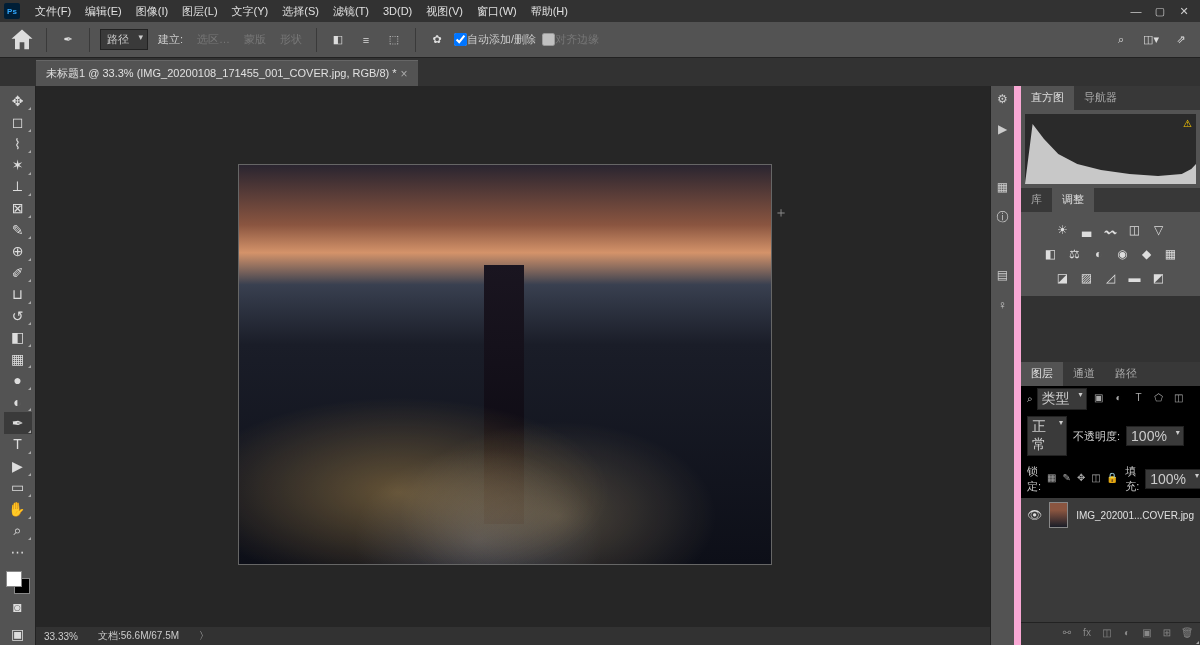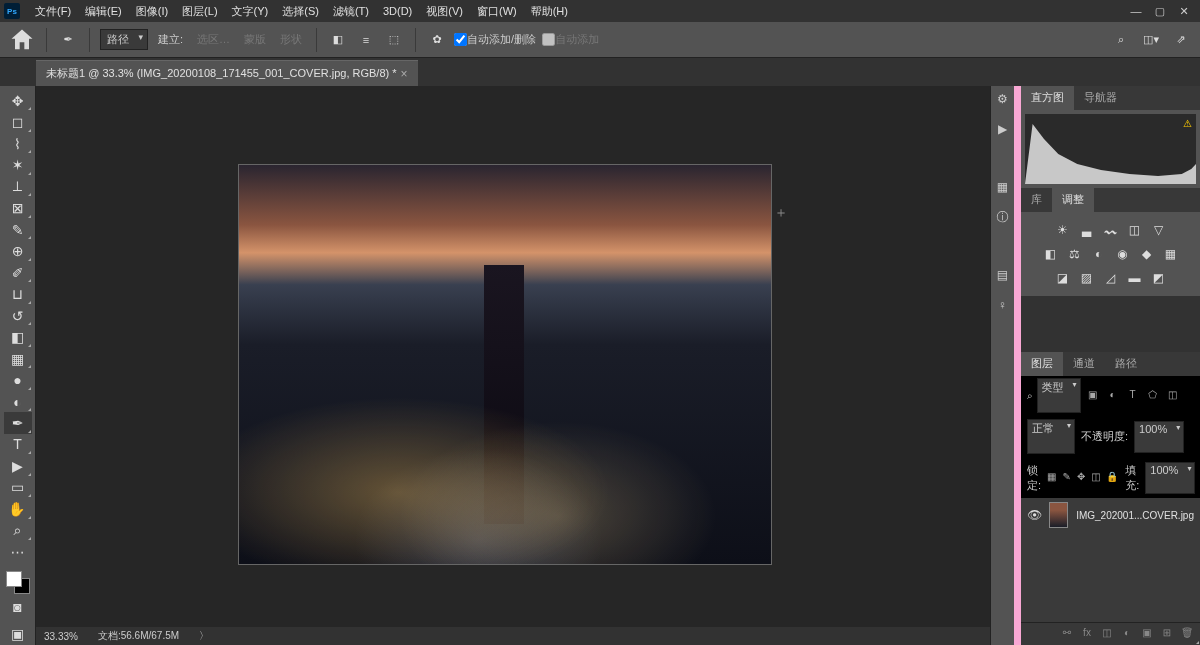--- a/index.html
+++ b/index.html
@@ -61,21 +61,21 @@
 .histo-curve{position:absolute;bottom:0;left:0;right:0;height:100%}
 
 .adj-label{font-size:11px;color:#ccc;padding:6px 4px}
 .adj-row{display:flex;gap:6px;padding:4px 8px;justify-content:center}
 .adj-icon{width:18px;height:16px;display:flex;align-items:center;justify-content:center;color:#ddd;cursor:pointer;font-size:12px}
 
 .panel-spacer{flex:1;background:#323232}
 
 .layers-panel{background:#000000}
 .layer-controls{padding:4px 6px;display:flex;align-items:center;gap:6px;font-size:11px}
-.layer-dd{background:#3a3a3a;border:1px solid #222;padding:1px 16px 17px 4px;font-size:11px;position:relative}
+.layer-dd{background:#3a3a3a;border:1px solid #222;padding:1px 16px 1px 4px;font-size:14px;position:relative}
 .layer-dd::after{content:"▾";position:absolute;right:3px;top:1px;font-size:8px}
 .layer-filter-row{display:flex;gap:4px;align-items:center;padding:2px 6px}
 .lf-icon{width:16px;height:14px;color:#aaa;text-align:center;font-size:10px}
 .layer-row{display:flex;align-items:center;padding:4px 6px;gap:8px;background:#3a3a3a}
 .layer-eye{width:14px;color:#ddd;font-size:12px}
 .layer-thumb{width:32px;height:26px;background:linear-gradient(to bottom,#8a5540 30%,#1a1d28 100%);border:1px solid #888}
 .layer-name{font-size:10px;color:#e0e0e0}
 .layer-footer{display:flex;justify-content:flex-end;gap:6px;padding:4px 6px;background:#383838;border-top:1px solid #222}
 .lf-btn{width:14px;height:14px;color:#888;font-size:10px;text-align:center}
 
@@ -126,21 +126,21 @@
   <div class="opt-icon">≡</div>
   <div class="opt-icon">⬚</div>
   <div class="opt-sep"></div>
   <div class="opt-icon">✿</div>
   <div class="opt-check">
     <input type="checkbox" checked="" style="">
     <span>自动添加/删除</span>
   </div>
   <div class="opt-check">
     <input type="checkbox" disabled="" style="">
-    <span class="opt-disabled">自动添加</span>
+    <span class="opt-disabled">对齐边缘</span>
   </div>
   <div class="opt-right">
     <div class="opt-icon">⌕</div>
     <div class="opt-icon">◫▾</div>
     <div class="opt-icon">⇗</div>
   </div>
 </div>
 
 <div class="tabbar">
   <div class="doctab">
@@ -254,21 +254,21 @@
       <div class="layer-filter-row">
         <span style="font-size:10px">⌕</span>
         <div class="layer-dd">类型</div>
         <div class="lf-icon">▣</div>
         <div class="lf-icon">◐</div>
         <div class="lf-icon">T</div>
         <div class="lf-icon">⬠</div>
         <div class="lf-icon">◫</div>
       </div>
       <div class="layer-controls">
-        <div class="layer-dd" style="width:48px">正常</div>
+        <div class="layer-dd" style="width:40px">正常</div>
         <span>不透明度:</span>
         <div class="layer-dd">100%</div>
       </div>
       <div class="layer-controls">
         <span>锁定:</span>
         <span class="lf-icon">▦</span>
         <span class="lf-icon">✎</span>
         <span class="lf-icon">✥</span>
         <span class="lf-icon">◫</span>
         <span class="lf-icon">🔒</span>

